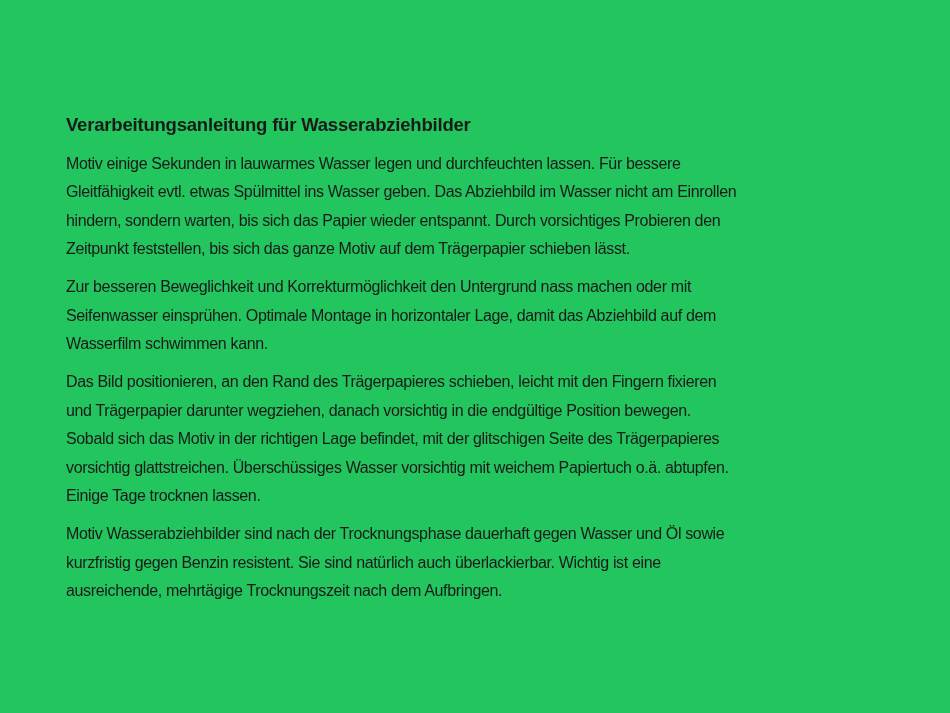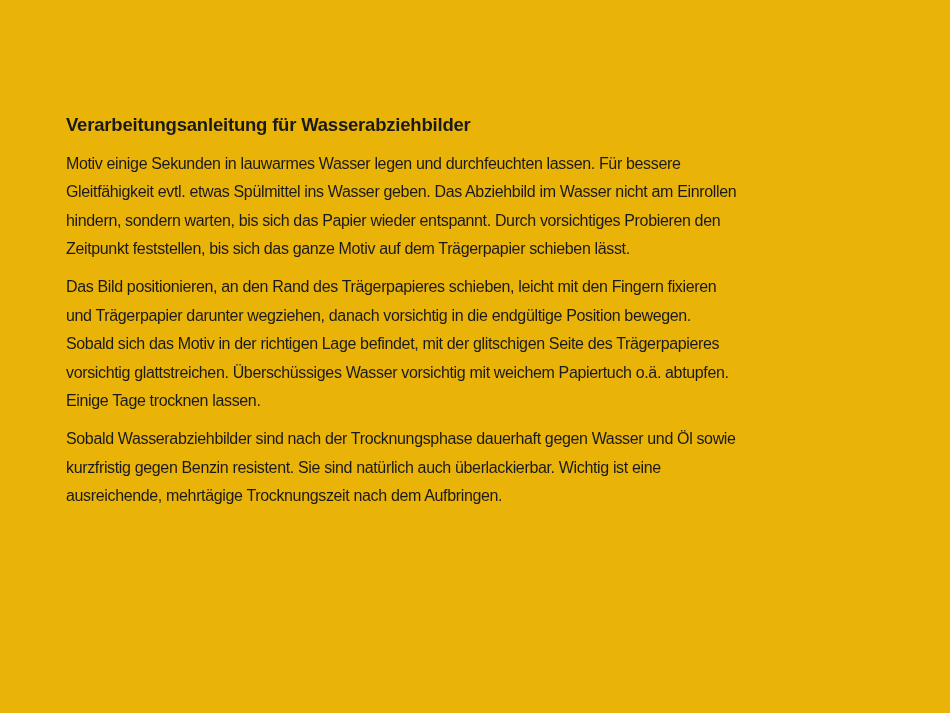--- a/index.html
+++ b/index.html
@@ -5,21 +5,21 @@
 <style>
   html, body {
     margin: 0;
     padding: 0;
     background: #ffffff;
   }
   .page {
     position: relative;
     width: 950px;
     height: 713px;
-    background: #eab308;
+    background: #22c55e;
     overflow: hidden;
     font-family: "Liberation Sans", sans-serif;
     color: #1a1a1a;
   }
   .content {
     position: absolute;
     left: 66px;
     top: 111px;
     width: 830px;
   }
@@ -45,24 +45,27 @@
 
 <div class="page">
   <div class="content">
     <h1 class="doc-title">Verarbeitungsanleitung für Wasserabziehbilder</h1>
 
     <p class="para">Motiv einige Sekunden in lauwarmes Wasser legen und durchfeuchten lassen. Für bessere
 Gleitfähigkeit evtl. etwas Spülmittel ins Wasser geben. Das Abziehbild im Wasser nicht am Einrollen
 hindern, sondern warten, bis sich das Papier wieder entspannt. Durch vorsichtiges Probieren den
 Zeitpunkt feststellen, bis sich das ganze Motiv auf dem Trägerpapier schieben lässt.</p>
 
+    <p class="para">Zur besseren Beweglichkeit und Korrekturmöglichkeit den Untergrund nass machen oder mit
+Seifenwasser einsprühen. Optimale Montage in horizontaler Lage, damit das Abziehbild auf dem
+Wasserfilm schwimmen kann.</p>
 
     <p class="para">Das Bild positionieren, an den Rand des Trägerpapieres schieben, leicht mit den Fingern fixieren
 und Trägerpapier darunter wegziehen, danach vorsichtig in die endgültige Position bewegen.
 Sobald sich das Motiv in der richtigen Lage befindet, mit der glitschigen Seite des Trägerpapieres
 vorsichtig glattstreichen. Überschüssiges Wasser vorsichtig mit weichem Papiertuch o.ä. abtupfen.
 Einige Tage trocknen lassen.</p>
 
-    <p class="para">Sobald Wasserabziehbilder sind nach der Trocknungsphase dauerhaft gegen Wasser und Öl sowie
+    <p class="para">Motiv Wasserabziehbilder sind nach der Trocknungsphase dauerhaft gegen Wasser und Öl sowie
 kurzfristig gegen Benzin resistent. Sie sind natürlich auch überlackierbar. Wichtig ist eine
 ausreichende, mehrtägige Trocknungszeit nach dem Aufbringen.</p>
   </div>
 </div>
 
 </body></html>

